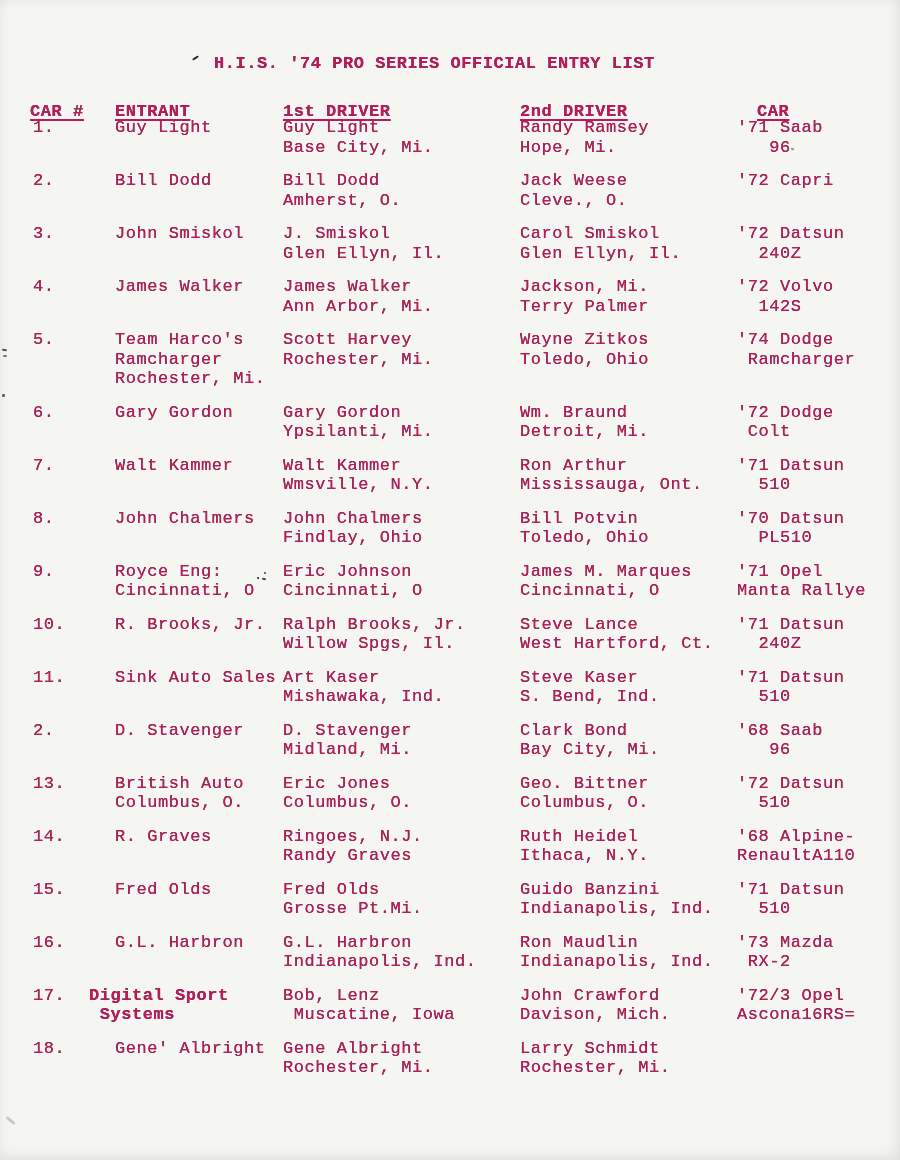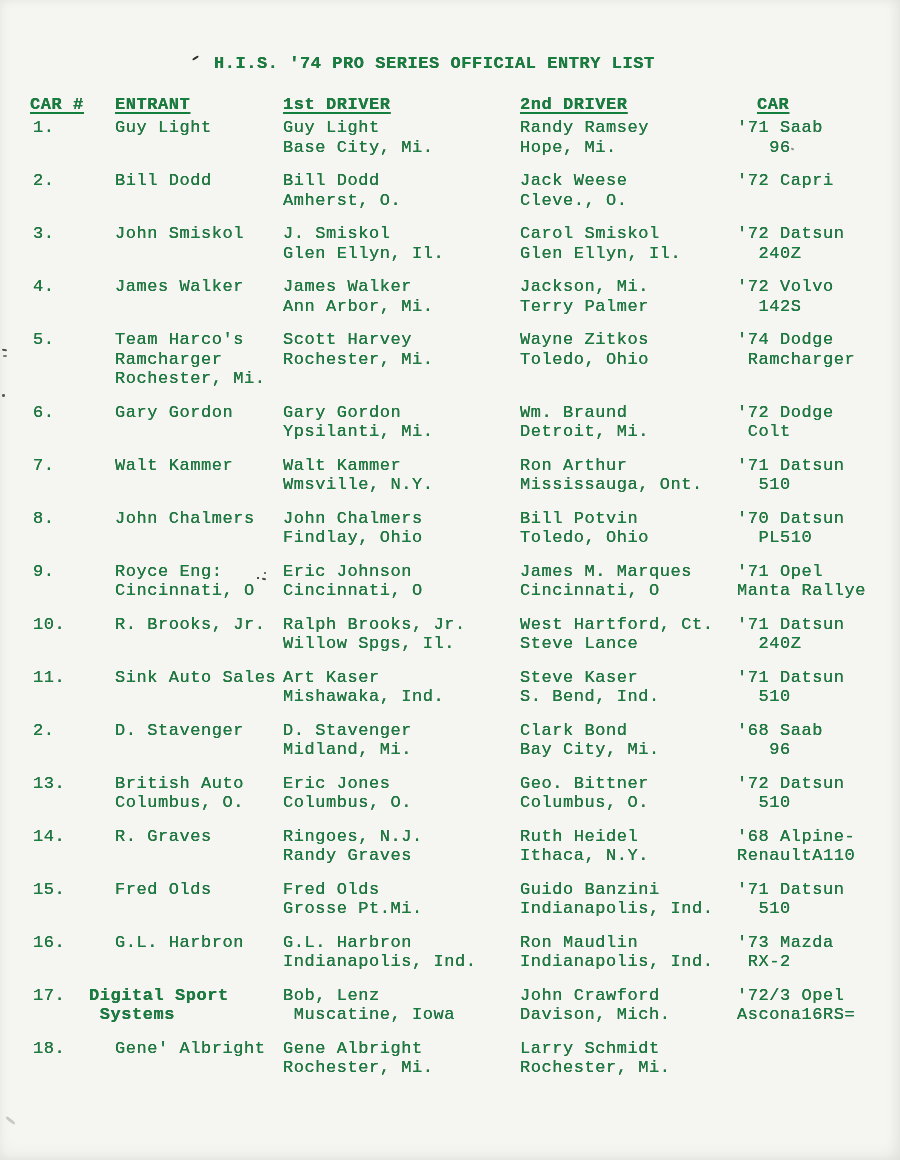--- a/index.html
+++ b/index.html
@@ -17,21 +17,21 @@
   .page::after{
     content:'';position:absolute;inset:0;pointer-events:none;
     box-shadow:inset -5px 0 12px rgba(0,0,0,0.05), inset 0 -7px 16px rgba(0,0,0,0.035), inset 3px 0 8px rgba(0,0,0,0.02);
   }
   .ink{ text-shadow:0 0 0.6px rgba(25,25,25,0.85); }
   .doc-title{
     position:absolute;left:214px;top:54px;
     font-weight:bold;white-space:pre;
   }
   .header-row{
-    position:absolute;left:30px;top:95px;
+    position:absolute;left:30px;top:102px;
     display:grid;
     grid-template-columns:85px 168px 237px 217px 163px;
     font-weight:bold;
   }
   .header-cell u{
     text-decoration:underline;
     text-underline-offset:3px;
     text-decoration-thickness:1.6px;
     white-space:pre;
   }
@@ -55,21 +55,21 @@
   .speck.margin-b{left:2px;top:394px;width:3px;height:3px;opacity:.75;}
   .speck.row9-a{left:257px;top:577px;width:2px;height:2px;}
   .speck.row9-b{left:264px;top:572px;width:2px;height:2px;opacity:.8;}
   .speck.row9-c{left:262px;top:578px;width:4px;height:2px;transform:rotate(12deg);opacity:.85;}
   .speck.bottom-smudge{left:5px;top:1119px;width:11px;height:3px;transform:rotate(40deg);opacity:.22;}
   .speck.saab-dot{left:791px;top:148px;width:3px;height:2px;opacity:.5;transform:rotate(30deg);}
 </style>
 </head>
 <body>
 
-<div class="page" style="background: rgb(245, 245, 242); color: #15803d;">
+<div class="page" style="background: rgb(245, 245, 242); color: #be185d;">
 
   <div class="doc-title ink">H.I.S. '74 PRO SERIES OFFICIAL ENTRY LIST</div>
 
   <div class="header-row ink">
     <div class="header-cell"><u>CAR #</u></div>
     <div class="header-cell"><u>ENTRANT</u></div>
     <div class="header-cell"><u>1st DRIVER</u></div>
     <div class="header-cell"><u>2nd DRIVER</u></div>
     <div class="header-cell car-hdr"><u>CAR</u></div>
   </div>
@@ -135,21 +135,21 @@
       <div class="cell num">9.</div>
       <div class="cell"><div class="line">Royce Eng:</div><div class="line">Cincinnati, O</div></div>
       <div class="cell"><div class="line">Eric Johnson</div><div class="line">Cincinnati, O</div></div>
       <div class="cell"><div class="line">James M. Marques</div><div class="line">Cincinnati, O</div></div>
       <div class="cell"><div class="line">'71 Opel</div><div class="line">Manta Rallye</div></div>
     </div>
       <div class="row">
       <div class="cell num">10.</div>
       <div class="cell"><div class="line">R. Brooks, Jr.</div></div>
       <div class="cell"><div class="line">Ralph Brooks, Jr.</div><div class="line">Willow Spgs, Il.</div></div>
-      <div class="cell"><div class="line">West Hartford, Ct.</div><div class="line">Steve Lance</div></div>
+      <div class="cell"><div class="line">Steve Lance</div><div class="line">West Hartford, Ct.</div></div>
       <div class="cell"><div class="line">'71 Datsun</div><div class="line">  240Z</div></div>
     </div>
       <div class="row">
       <div class="cell num">11.</div>
       <div class="cell"><div class="line">Sink Auto Sales</div></div>
       <div class="cell"><div class="line">Art Kaser</div><div class="line">Mishawaka, Ind.</div></div>
       <div class="cell"><div class="line">Steve Kaser</div><div class="line">S. Bend, Ind.</div></div>
       <div class="cell"><div class="line">'71 Datsun</div><div class="line">  510</div></div>
     </div>
       <div class="row">

